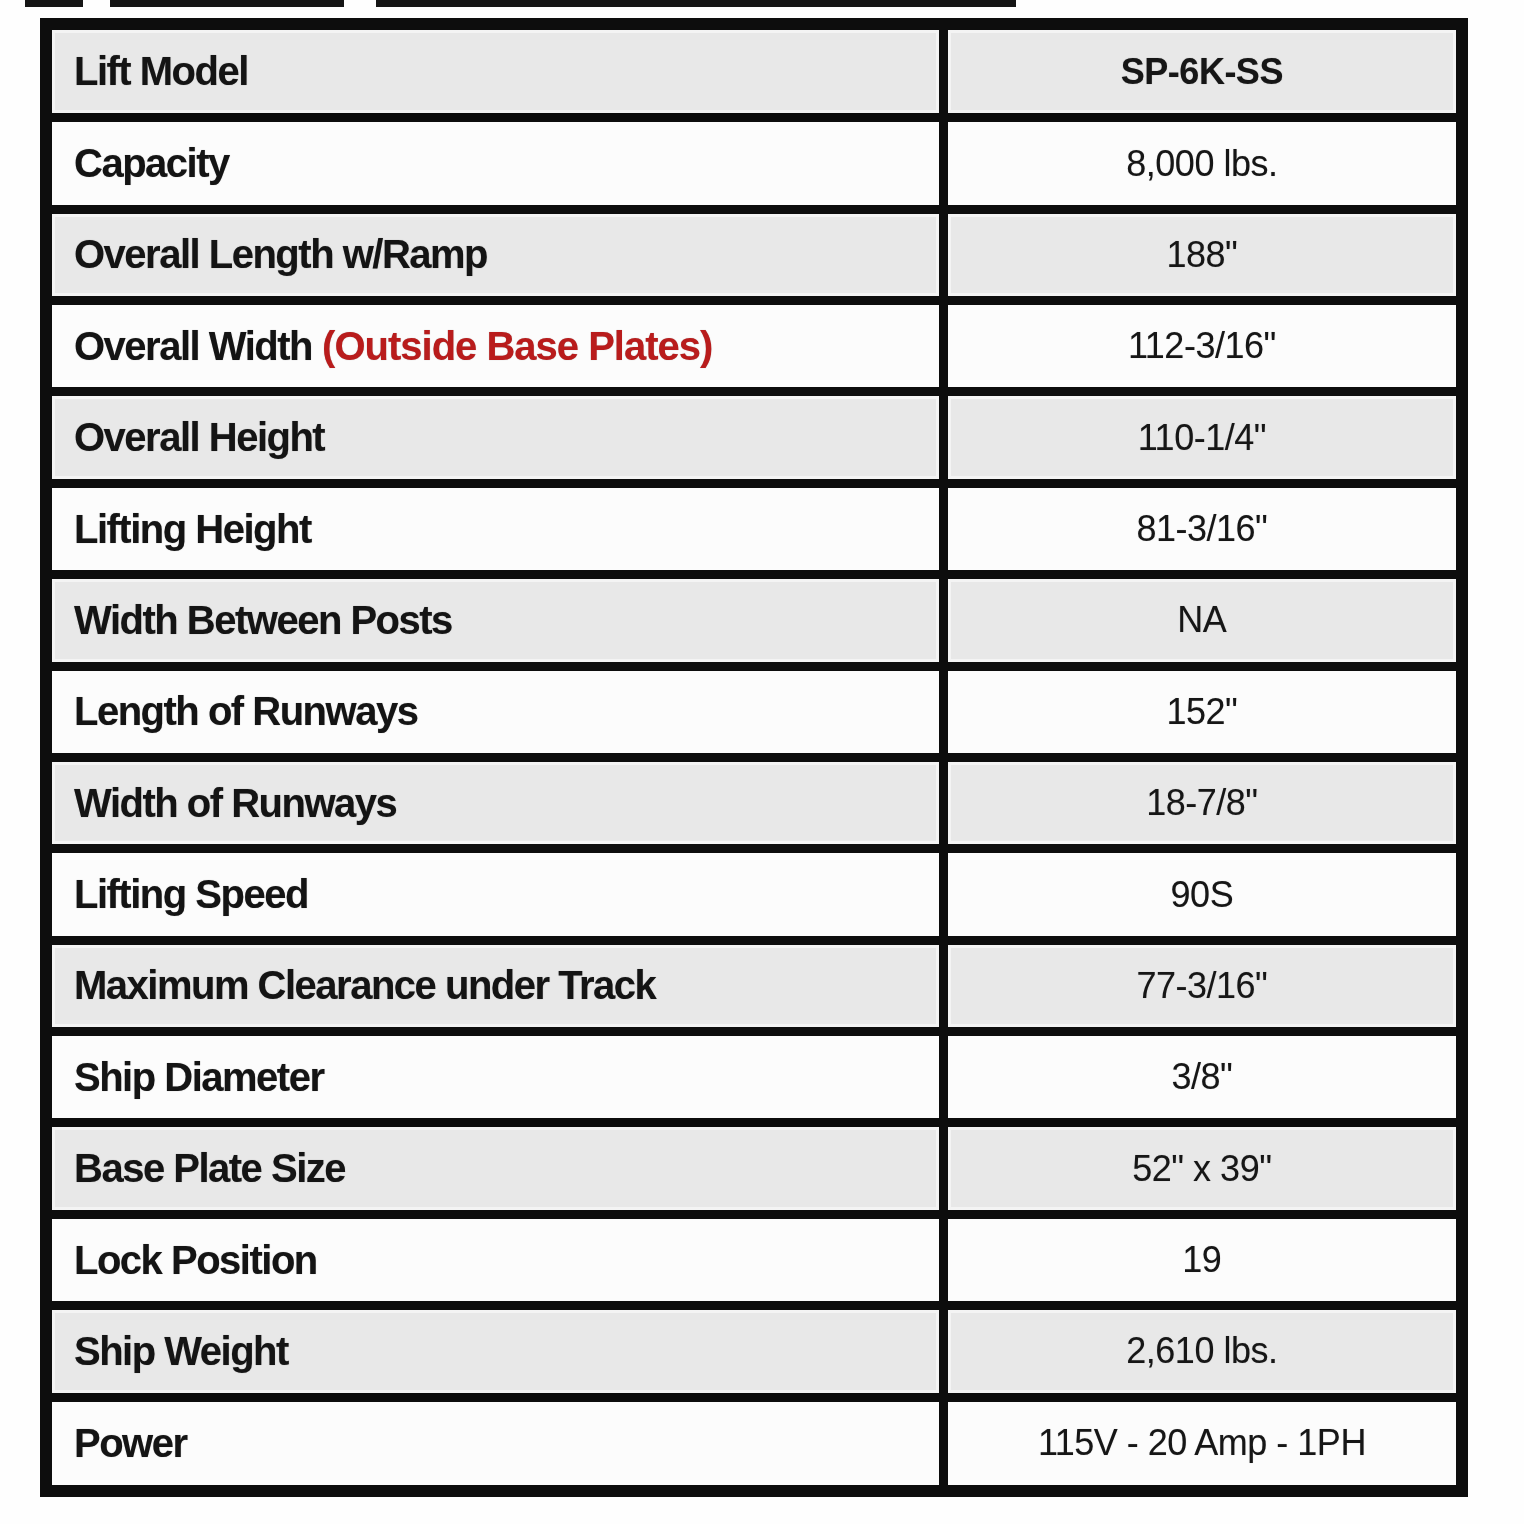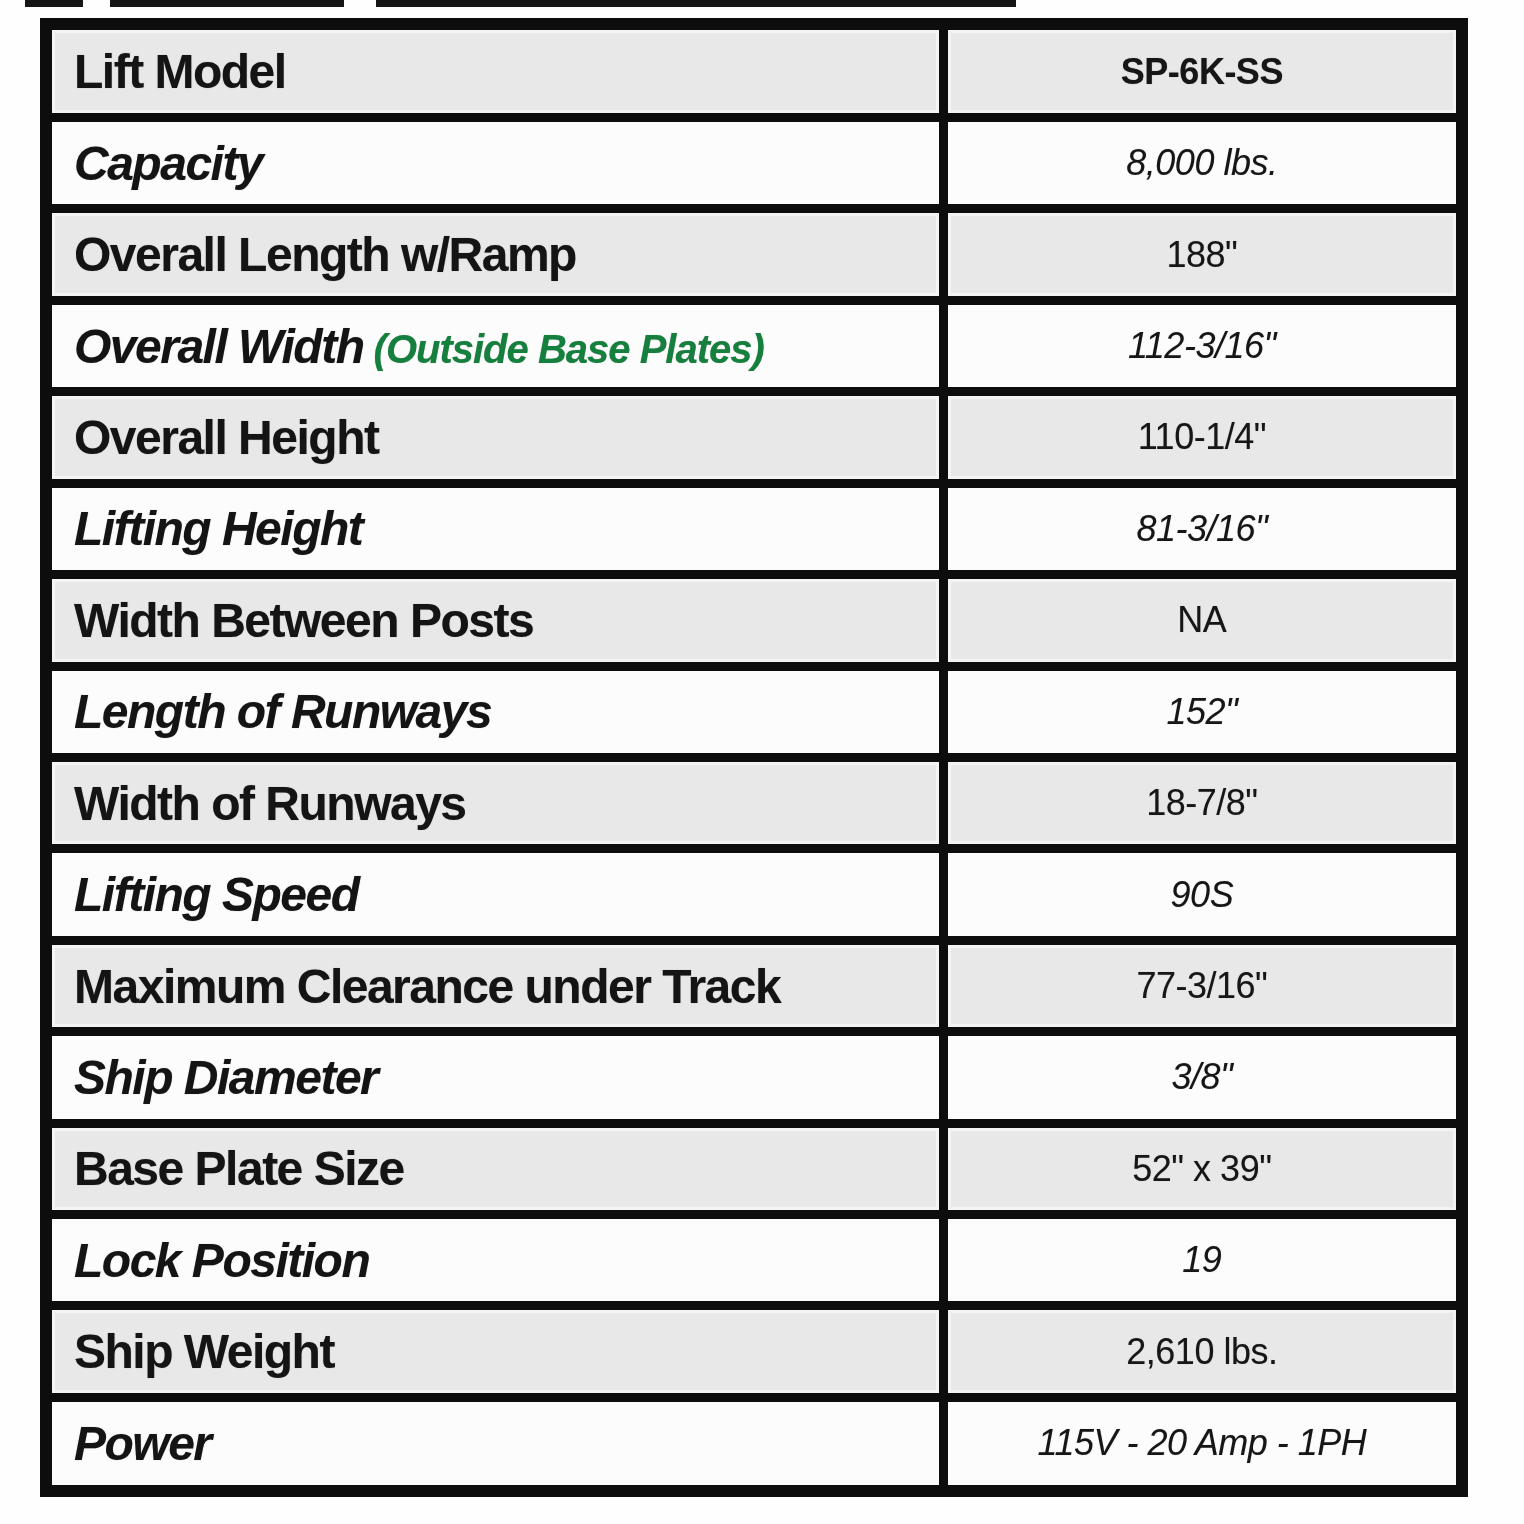--- a/index.html
+++ b/index.html
@@ -50,34 +50,33 @@
   td.value-cell {
     text-align: center;
     padding: 0 6px;
   }
   tr.shaded td {
     background: #e8e8e8;
     box-shadow: inset 0 0 0 3px rgba(252,252,252,0.6);
   }
   tr.plain td {
     background: #fcfcfc;
-    font-style: italic;
   }
   .label-main {
     font-weight: bold;
-    font-size: 48px;
+    font-size: 40px;
     letter-spacing: -1.5px;
     color: #141414;
     text-shadow: 0 0 1px rgba(20,20,20,0.35);
   }
   .label-note {
     font-weight: 600;
     font-size: 40px;
     letter-spacing: -1px;
-    color: #15803d;
+    color: #b91c1c;
     text-shadow: 0 0 1px rgba(20,20,20,0.3);
   }
   .value-text {
     font-size: 36px;
     letter-spacing: -0.5px;
     color: #161616;
     text-shadow: 0 0 1px rgba(20,20,20,0.25);
   }
   .value-bold {
     font-weight: bold;

